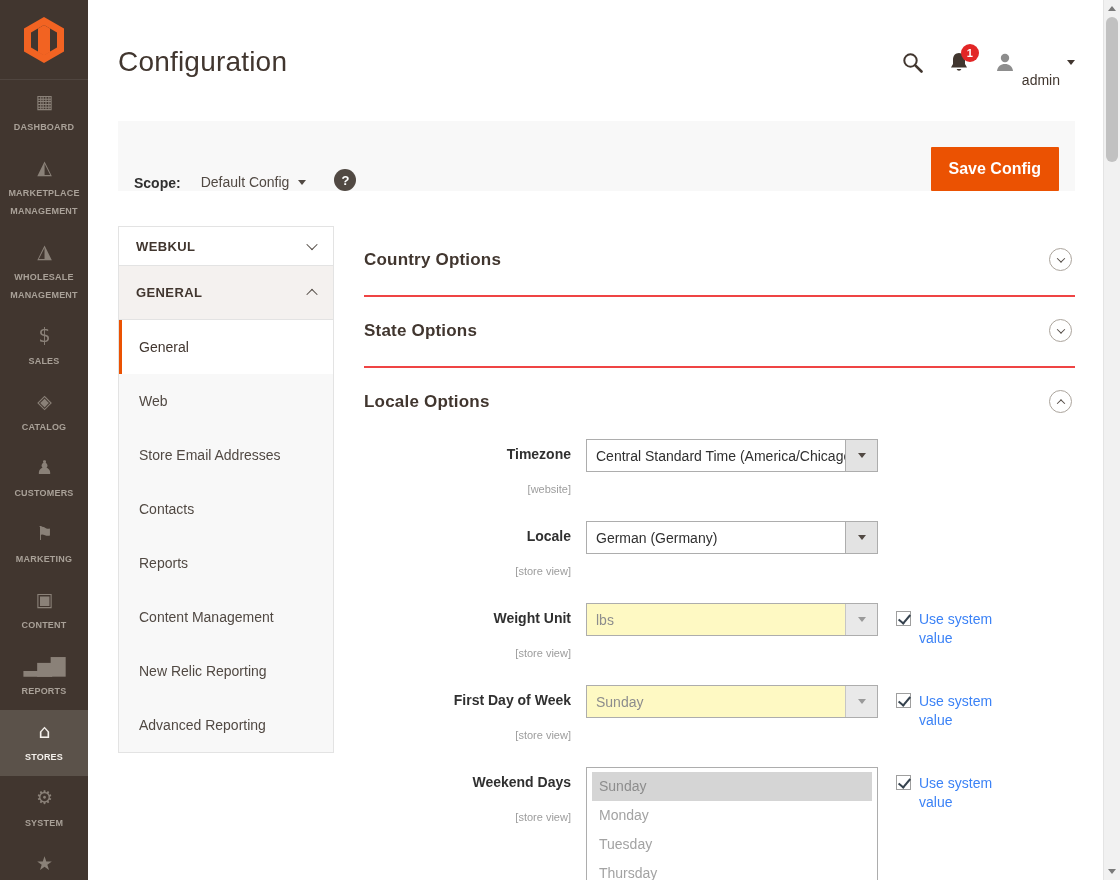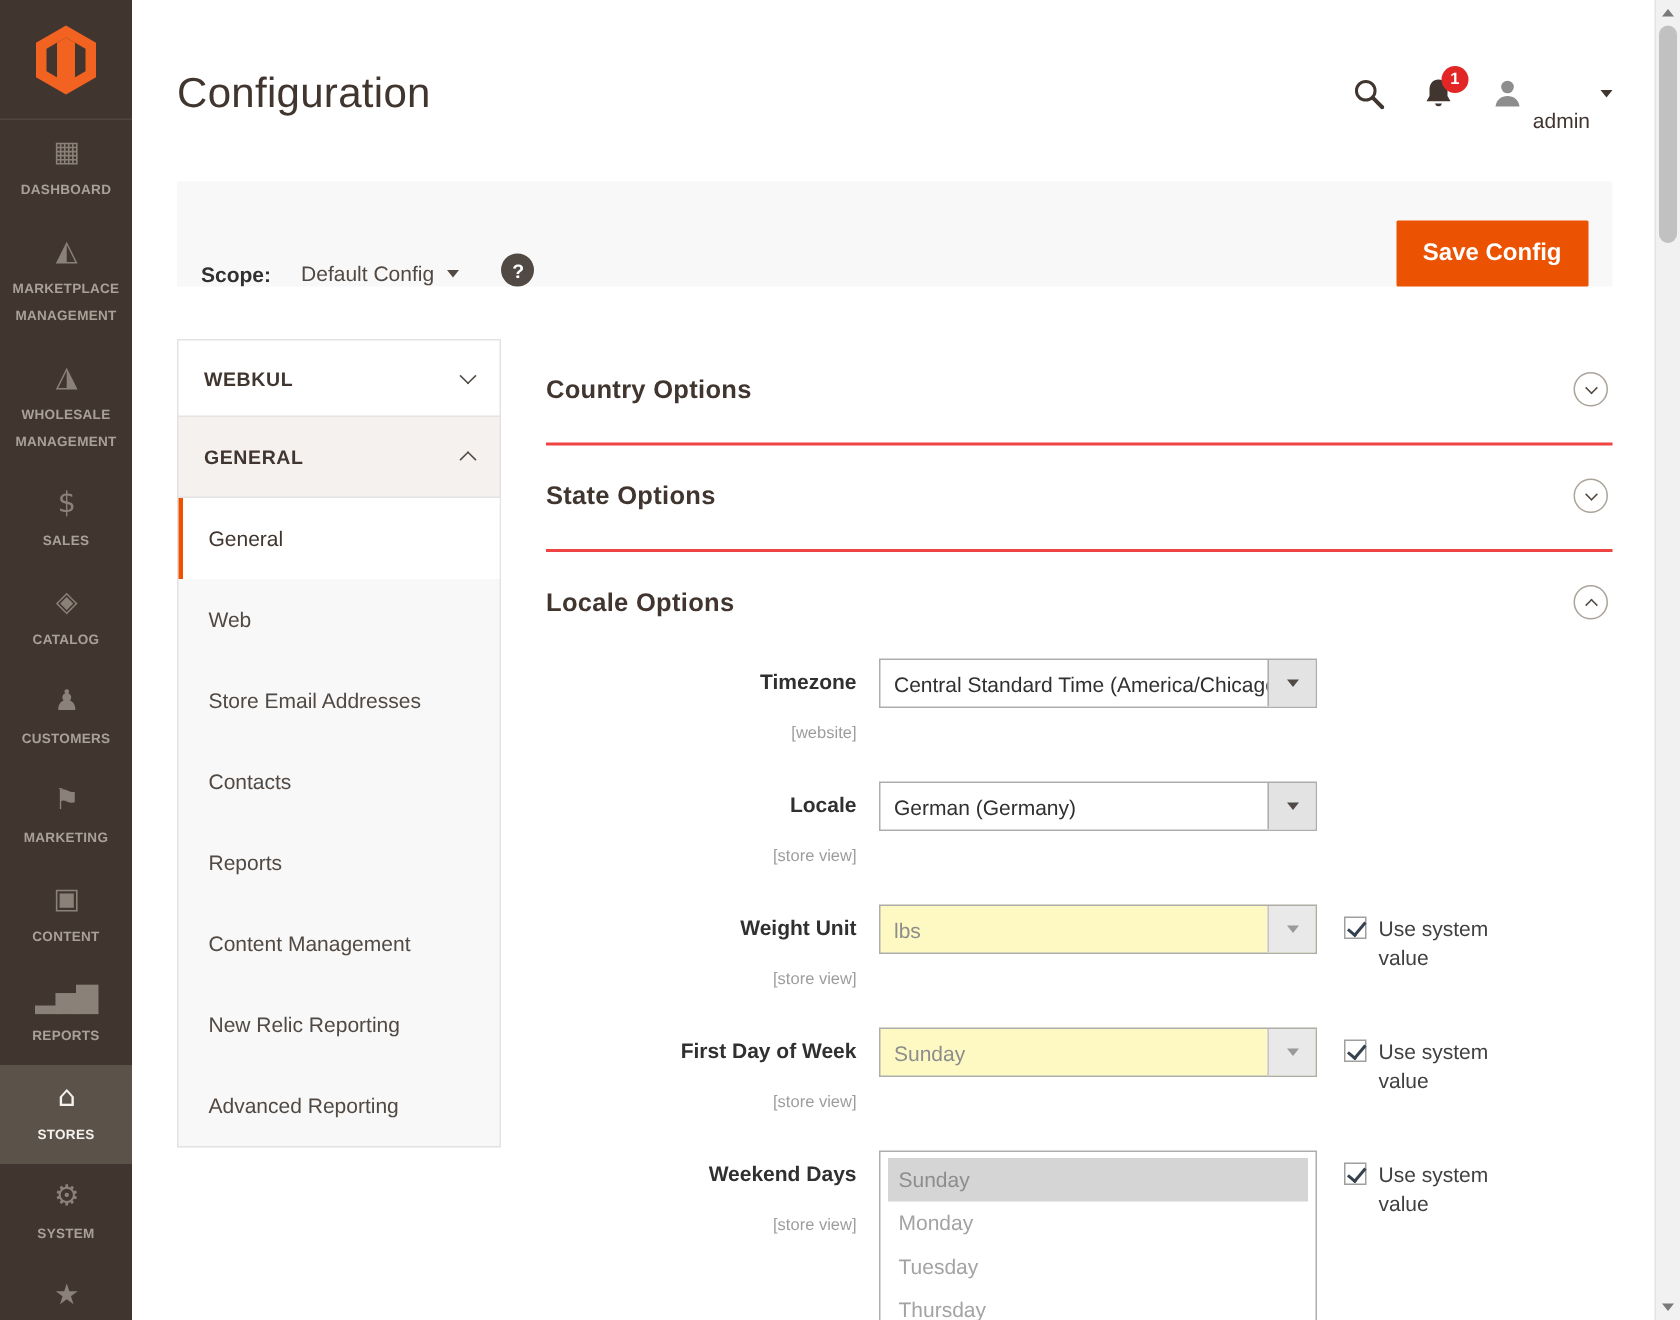--- a/index.html
+++ b/index.html
@@ -44,21 +44,21 @@
   .scope-select .caret-down { border-top-color:#514943; }
   .help-circle { width:22px; height:22px; margin-left:22px; border-radius:50%; background:#514943; color:#fff;
                  font-size:13px; font-weight:700; display:flex; align-items:center; justify-content:center; cursor:pointer; }
   .save-btn { margin-left:auto; height:44px; padding:0 18px; background:#eb5202; color:#fff; border:none;
               border-radius:1px; font-family:inherit; font-size:16px; font-weight:600; cursor:pointer; }
 
   
   .content-row { display:flex; gap:30px; margin-top:35px; align-items:flex-start; }
 
   .config-nav { width:216px; flex-shrink:0; }
-  .group-header { height:52px; display:flex; align-items:center; justify-content:space-between; padding:0 17px;
+  .group-header { height:40px; display:flex; align-items:center; justify-content:space-between; padding:0 17px;
                   font-size:13px; font-weight:700; letter-spacing:.4px; color:#41362f; cursor:pointer;
                   border:1px solid #e3e3e3; }
   .group-header.webkul { background:#fff; }
   .group-header.general { background:#f4f1ef; border-top:none; height:54px; }
   .nav-items { background:#f8f8f8; border:1px solid #e3e3e3; border-top:none; }
   .nav-sub-item { padding:19px 15px 19px 17px; font-size:14px; color:#514943; cursor:pointer;
                   border-left:3px solid transparent; }
   .nav-sub-item.active { background:#fff; border-left-color:#eb5202; color:#41362f; }
 
   .chev { display:inline-block; width:8px; height:8px; border-right:1px solid #514943; border-bottom:1px solid #514943; }
@@ -94,21 +94,21 @@
 
   .listbox { width:292px; height:338px; border:1px solid #adadad; background:#fff; padding:4px 5px; overflow:hidden; }
   .list-option { padding:4px 7px; font-size:14px; line-height:21px; color:#a3a3a3; cursor:default; }
   .list-option.selected { background:#d5d5d5; color:#8d8d8d; }
 
   .f-check { display:flex; align-items:flex-start; margin-left:18px; width:125px; padding-top:7px; }
   .checkbox { width:15px; height:15px; border:1px solid #9f9f9f; background:#fff; position:relative;
               margin:1px 8px 0 0; flex-shrink:0; cursor:pointer; }
   .checkbox.checked::after { content:""; position:absolute; left:4px; top:0; width:5px; height:10px;
               border-right:2px solid #35424e; border-bottom:2px solid #35424e; transform:rotate(40deg); }
-  .check-label { font-size:14px; color:#404040; line-height:19px; cursor:pointer; }
+  .check-label { font-size:14px; color:#3b82f6; line-height:19px; cursor:pointer; }
 
   
   .scrollbar { position:absolute; top:0; right:0; width:17px; height:880px; background:#f1f1f1;
                border-left:1px solid #e4e4e4; z-index:20; }
   .sb-arrow { position:absolute; left:0; width:16px; height:17px; display:flex; align-items:center;
               justify-content:center; cursor:pointer; }
   .sb-up { top:0; } .sb-down { bottom:0; }
   .tri-up { width:0; height:0; border-left:4px solid transparent; border-right:4px solid transparent;
             border-bottom:5px solid #7a7a7a; }
   .tri-dn { width:0; height:0; border-left:4px solid transparent; border-right:4px solid transparent;

